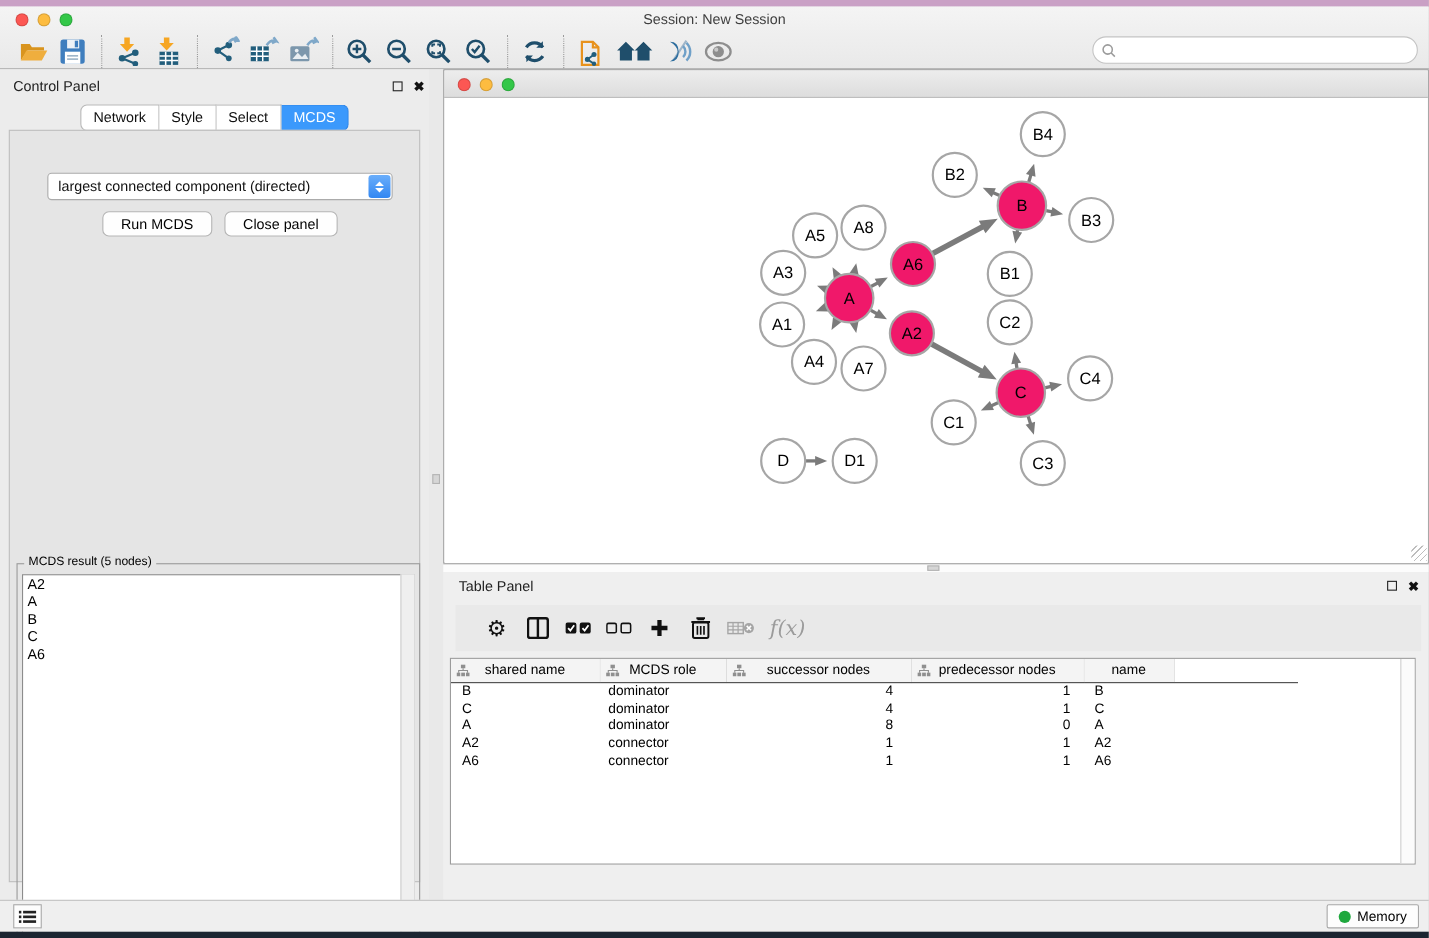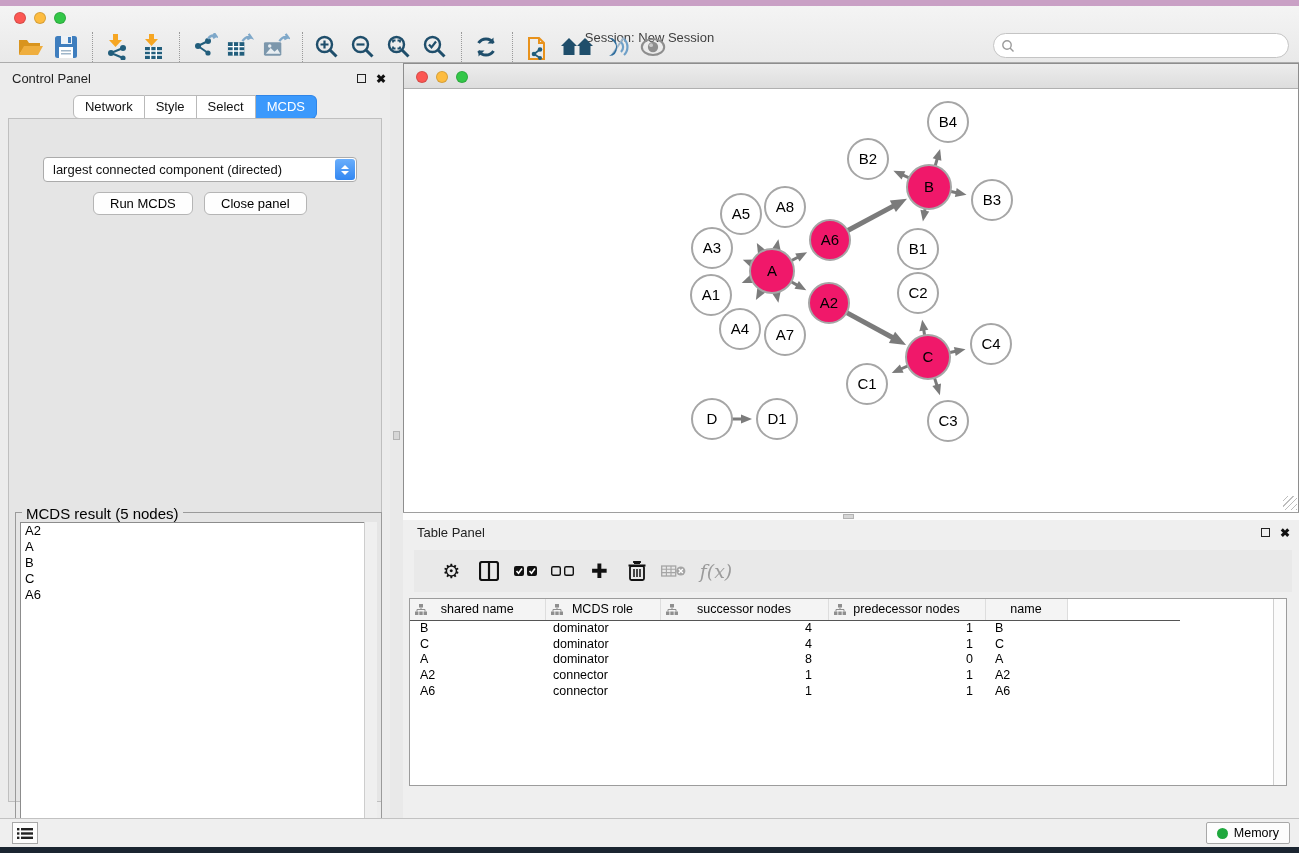--- a/index.html
+++ b/index.html
@@ -8,21 +8,21 @@
   #app { position:relative; width:1299px; height:853px; overflow:hidden; background:#ECECEC; font-size:13px; color:#111; }
 
   .desktop-top { position:absolute; left:0; top:0; width:1299px; height:6px; background:#C9A0C5; }
   .desktop-bottom { position:absolute; left:0; top:847px; width:1299px; height:6px; background:#1B2531; }
 
   
   .chrome { position:absolute; left:0; top:6px; width:1299px; height:57px; background:linear-gradient(#F4F4F4,#E9E9E9); border-bottom:1px solid #ACACAC; }
   .traffic { position:absolute; display:flex; gap:8px; }
   .tl { width:12px; height:12px; border-radius:50%; border:1px solid rgba(0,0,0,.15); }
   .tl.red{background:#FC5753}.tl.yellow{background:#FDBC40}.tl.green{background:#33C748}
-  .app-title { position:absolute; left:0; right:0; top:4px; text-align:center; color:#3F3F3F; font-size:13px;margin-top:20px; }
+  .app-title { position:absolute; left:0; right:0; top:4px; text-align:center; color:#3F3F3F; font-size:13px; }
 
   .toolbar { position:absolute; left:0; top:24px; width:1299px; height:33px; display:flex; align-items:center; padding-left:16px; }
   .ticon { width:28px; height:28px; display:flex; align-items:center; justify-content:center; margin-right:8px; }
   .tsep { width:1px; height:30px; border-left:1px dotted #9A9A9A; margin:0 10px 0 4px; }
   .searchbox { position:absolute; right:10px; top:3px; width:296px; height:25px; border:1px solid #C4C4C4; border-radius:13px; background:#fff; display:flex; align-items:center; padding-left:7px; }
   .searchbox input { border:none; outline:none; flex:1; height:20px; font-size:12px; font-family:"Liberation Sans",sans-serif; background:transparent; }
 
   
   .control-panel { position:absolute; left:0; top:63px; width:390px; height:755px; background:#ECECEC; }
   .panel-head-title { position:absolute; left:12px; top:8px; color:#222; }
@@ -36,21 +36,21 @@
   .cp-inner { position:absolute; left:8px; top:55px; width:374px; height:747px; max-height:684px; background:#E5E5E5; border:1px solid #BFBFBF; }
   .crit-label { position:absolute; left:0; width:374px; top:18px; text-align:center; color:#000; }
   .combo { position:absolute; left:34px; top:38px; width:314px; height:25px; background:#fff; border:1px solid #ABABAB; border-radius:4px; display:flex; align-items:center; cursor:pointer; }
   .combo .val { flex:1; padding-left:9px; font-size:13px; white-space:nowrap; overflow:hidden; }
   .combo .step { width:20px; height:21px; margin-right:1px; border-radius:3px; background:linear-gradient(#6AAEFB,#3287F2); display:flex; flex-direction:column; align-items:center; justify-content:center; gap:2px; }
   .combo .step i { width:0; height:0; border-left:4px solid transparent; border-right:4px solid transparent; }
   .combo .step i.up { border-bottom:4px solid #fff; }
   .combo .step i.down { border-top:4px solid #fff; }
   .push-btn { position:absolute; top:73px; height:23px; background:#FEFEFE; border:1px solid #B5B5B5; border-radius:6px; font-size:13px; font-family:"Liberation Sans",sans-serif; color:#000; padding:0 16px; cursor:pointer; }
   .groupbox { position:absolute; left:6px; top:393px; width:367px; height:345px; border:1px solid #9A9A9A; }
-  .groupbox .gb-title { position:absolute; left:6px; top:-8px; background:#E5E5E5; padding:0 4px; font-size:15px; color:#000; }
+  .groupbox .gb-title { position:absolute; left:6px; top:-8px; background:#E5E5E5; padding:0 4px; font-size:11px; color:#000; }
   .gb-list { position:absolute; left:4px; top:9px; right:4px; bottom:4px; background:#fff; border:1px solid #8C8C8C; overflow:hidden; }
   .gb-scroll { position:absolute; right:0; top:0; bottom:0; width:13px; background:#EFEFEF; border-left:1px solid #CDCDCD; }
   .result-item { font-size:13px; line-height:16px; padding-left:4px; color:#000; }
 
   
   .v-splitter { position:absolute; left:390px; top:63px; width:13px; height:755px; background:#E9E9E9; }
   .v-grip { position:absolute; left:3px; top:368px; width:7px; height:9px; background:#D6D6D6; border:1px solid #B3B3B3; }
   .h-splitter { position:absolute; left:403px; top:512px; width:896px; height:8px; background:#FCFCFC; border-top:1px solid #9E9E9E; }
   .h-grip { position:absolute; left:440px; top:1px; width:11px; height:5px; background:#D6D6D6; border:1px solid #B3B3B3; }
 

